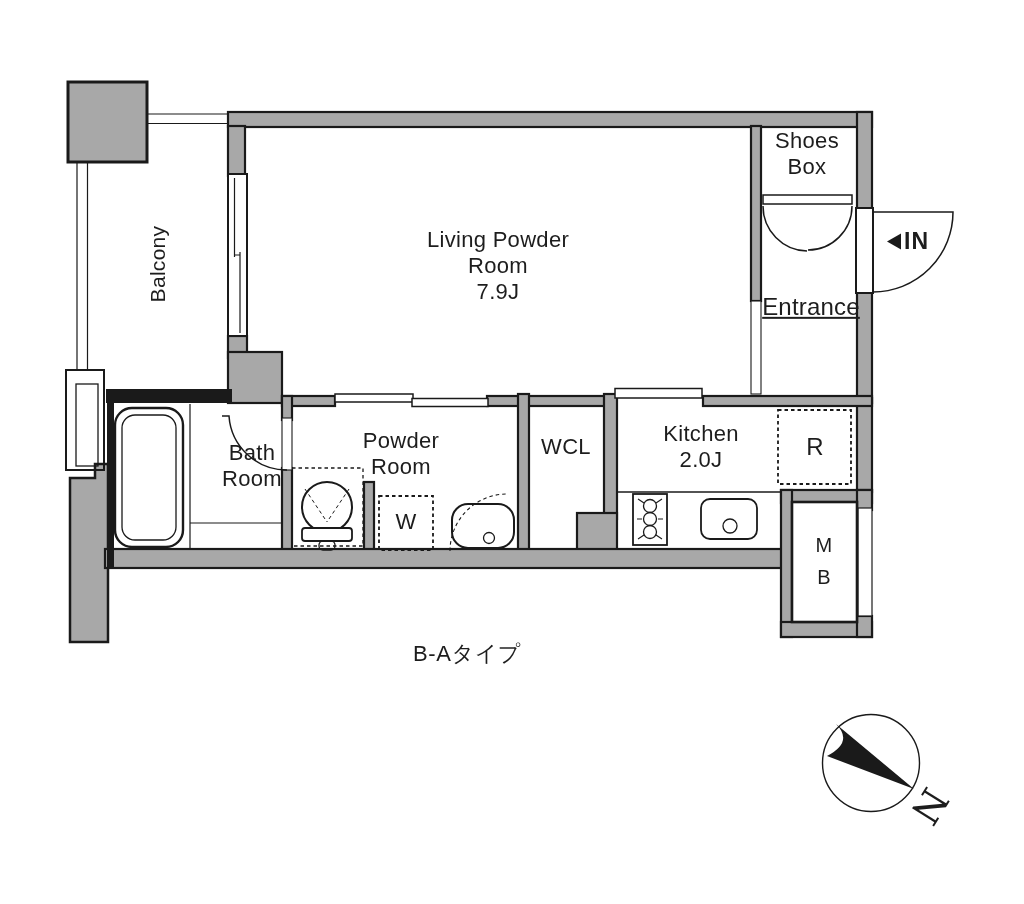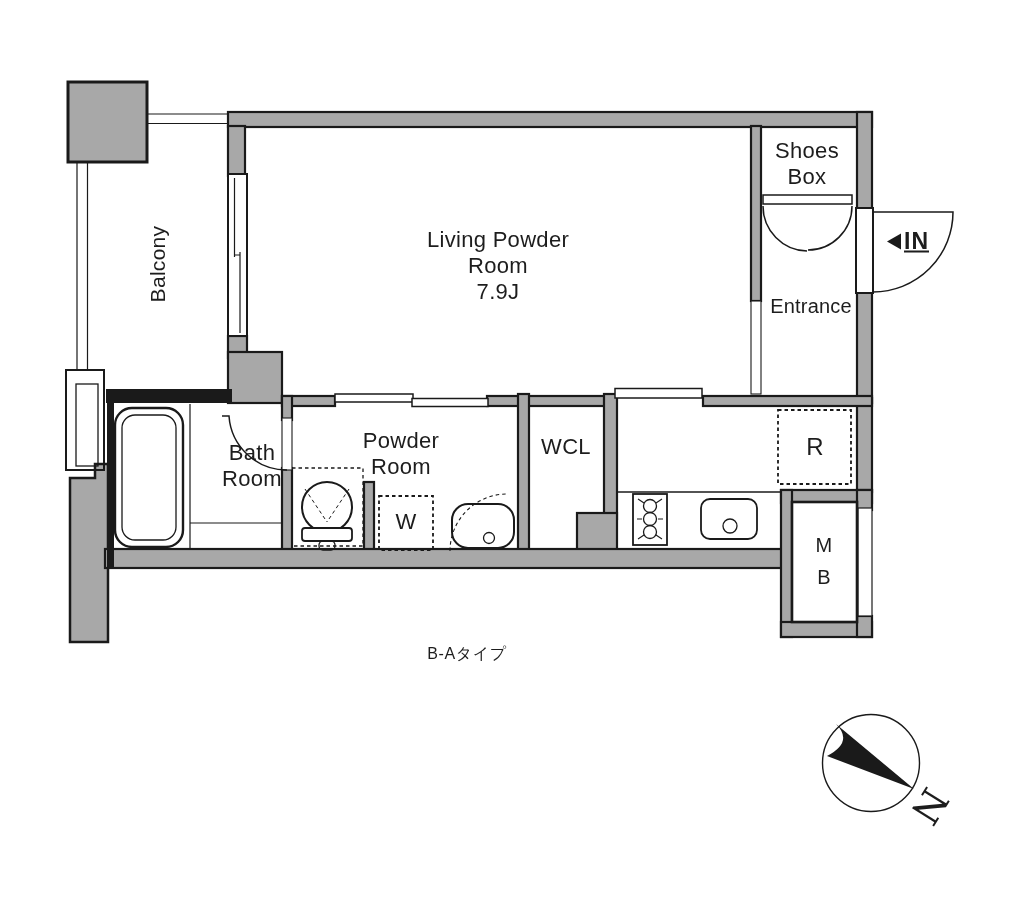--- a/index.html
+++ b/index.html
@@ -20,38 +20,38 @@
   .blk{fill:var(--line);stroke:none;}
   .fl{fill:var(--line);stroke:none;}
   .dash{stroke-dasharray:3.5 3;}
   
   .lbl{
     position:absolute;transform:translate(-50%,-50%);
     font-size:22px;line-height:1.18;text-align:center;white-space:pre-line;
     letter-spacing:.3px;color:var(--text);
   }
   .rot{transform:translate(-50%,-50%) rotate(-90deg);font-size:21px;}
-  .sm{font-size:20px;letter-spacing:.2px;}
+  .sm{font-size:24px;letter-spacing:.2px;text-decoration:underline;}
   .r24{font-size:24px;}
   .mbl{font-size:20px;line-height:1.62;}
-  .title{font-size:16px;letter-spacing:.6px;}
+  .title{font-size:22px;letter-spacing:.6px;}
   .north{
     font-family:"DejaVu Serif","Liberation Serif",serif;font-size:38px;
     transform:translate(-50%,-50%) rotate(122deg);
   }
   .inwrap{
     position:absolute;display:flex;align-items:center;gap:3px;
     transform:translate(-50%,-50%);
   }
   .tri{
     width:0;height:0;display:inline-block;
     border-top:8px solid transparent;border-bottom:8px solid transparent;
     border-right:14px solid var(--line);
   }
-  .intext{font-size:23px;font-weight:600;letter-spacing:1px;color:var(--text);text-decoration:underline;}
+  .intext{font-size:23px;font-weight:600;letter-spacing:1px;color:var(--text);}
 </style>
 </head>
 <body>
 
 <div class="plan">
 
   <svg class="draw" width="1024" height="904" viewBox="0 0 1024 904">
 
     <g>
       <rect class="w" x="68" y="82" width="79" height="80" stroke-width="3"></rect>
@@ -163,40 +163,42 @@
       <path class="fl" d="M914 789 L836 724 Q854 742 827 756 Z"></path>
     </g>
   </svg>
 
   <div class="lbl rot" style="left:158px;top:264px">Balcony</div>
 
   <div class="lbl" style="left:498px;top:266px">Living Powder
 Room
 7.9J</div>
 
-  <div class="lbl" style="left:807px;top:164px">Shoes
+  <div class="lbl" style="left:807px;top:154px">Shoes
 Box</div>
 
   <div class="lbl sm" style="left:811px;top:307px">Entrance</div>
 
   <div class="inwrap" style="left:908px;top:241px">
     <span class="tri"></span>
     <span class="intext">IN</span>
   </div>
 
   <div class="lbl" style="left:252px;top:466px">Bath
 Room</div>
 
   <div class="lbl" style="left:401px;top:454px">Powder
 Room</div>
 
   <div class="lbl" style="left:566px;top:447px">WCL</div>
 
   <div class="lbl" style="left:406px;top:522px">W</div>
 
+  <div class="lbl" style="left:701px;top:447px">Kitchen
+2.0J</div>
 
   <div class="lbl r24" style="left:815px;top:447px">R</div>
 
   <div class="lbl mbl" style="left:824px;top:561px">M
 B</div>
 
   <div class="lbl title" style="left:467px;top:654px">B-Aタイプ</div>
 
   <div class="lbl north" style="left:929px;top:806px">N</div>
 </div>

